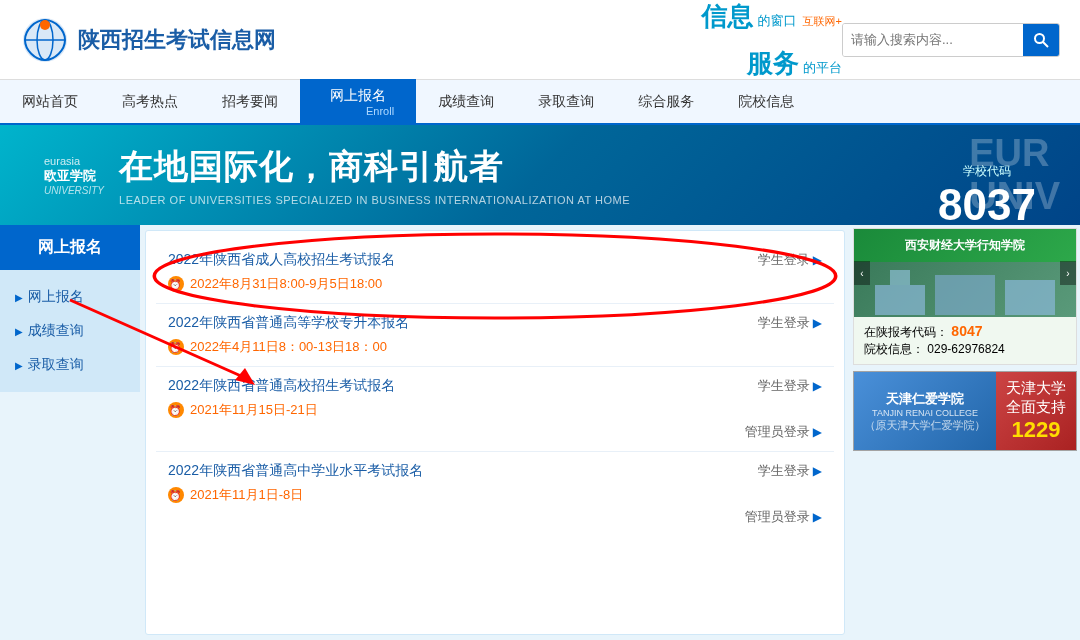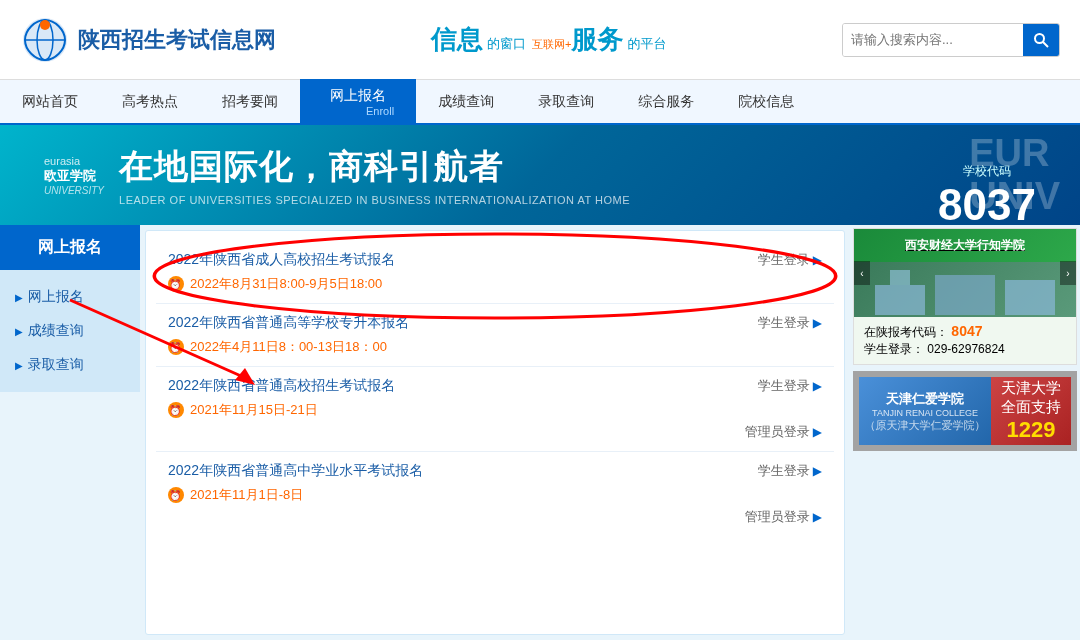--- a/index.html
+++ b/index.html
@@ -26,22 +26,23 @@
     }
     .logo-text {
       font-size: 22px;
       font-weight: bold;
       color: #1a5da6;
     }
     .slogan-area {
       flex: 1;
       text-align: center;
       display: flex;
-      flex-direction: row;
+      flex-direction: column;
       align-items: flex-end;
+      gap: 12px;
     }
     .search-area {
       display: flex;
       align-items: flex-end;
       border: 1px solid #ccc;
       border-radius: 3px;
       overflow: hidden;
     }
     .search-input {
       width: 180px;
@@ -231,21 +232,21 @@
     .ad-card {
       background: white;
       margin: 3px;
       border: 1px solid #ddd;
       overflow: hidden;
     }
 
     .ad-card2 {
       background: white;
       margin: 3px;
-      border: 6px solid #a3a3a3;
+      border: 1px solid #a3a3a3;
       display: flex;
       height: 80px;
     }
     .ad-card2-left {
       flex: 1;
       background: linear-gradient(135deg, #4a90d9, #2266aa);
       display: flex;
       flex-direction: column;
       align-items: center;
       justify-content: center;
@@ -440,21 +441,21 @@
           <span>管理员登录</span>
           <span class="arrow-right">▶</span>
         </span>
       </div>
     </div>
   </div>
 
   <div class="right-sidebar">
 
     <div class="ad-card" style="position:relative;">
-      <div style="position:relative;text-decoration:underline;">
+      <div style="position:relative;">
         <div style="background:linear-gradient(135deg,#1a8a3a,#2da84a);padding:8px 10px;color:white;">
           <div style="font-size:12px;font-weight:bold;text-align:center;">西安财经大学行知学院</div>
         </div>
         <div style="background:linear-gradient(135deg,#3a7a5a,#5a9a7a);height:55px;display:flex;align-items:center;justify-content:center;">
 
           <svg width="200" height="50" viewBox="0 0 200 50">
             <rect x="10" y="20" width="50" height="30" fill="#8ab8d8" opacity="0.7"></rect>
             <rect x="70" y="10" width="60" height="40" fill="#7aa8c8" opacity="0.7"></rect>
             <rect x="140" y="15" width="50" height="35" fill="#8ab8d8" opacity="0.7"></rect>
             <rect x="25" y="5" width="20" height="15" fill="#9ac8e8" opacity="0.6"></rect>
@@ -462,21 +463,21 @@
         </div>
         <button style="position:absolute;left:0;top:50%;transform:translateY(-50%);background:rgba(0,0,0,0.4);color:white;border:none;width:16px;height:24px;cursor:pointer;font-size:10px;">‹</button>
         <button style="position:absolute;right:0;top:50%;transform:translateY(-50%);background:rgba(0,0,0,0.4);color:white;border:none;width:16px;height:24px;cursor:pointer;font-size:10px;">›</button>
       </div>
       <div style="background:#f0f8f0;padding:6px 10px;font-size:12px;">
         <div>
           <span>在陕报考代码：</span>
           <span style="color:#ff6600;font-weight:bold;font-size:14px;">8047</span>
         </div>
         <div>
-          <span>学生登录：</span>
+          <span>院校信息：</span>
           <span>029-62976824</span>
         </div>
       </div>
     </div>
 
     <div class="ad-card2">
       <div class="ad-card2-left">
         <div style="font-size:13px;font-weight:bold;color:white;text-align:center;">天津仁爱学院</div>
         <div style="font-size:9px;color:rgba(255,255,255,0.8);text-align:center;">TANJIN RENAI COLLEGE</div>
         <div style="font-size:11px;color:rgba(255,255,255,0.7);text-align:center;">（原天津大学仁爱学院）</div>

